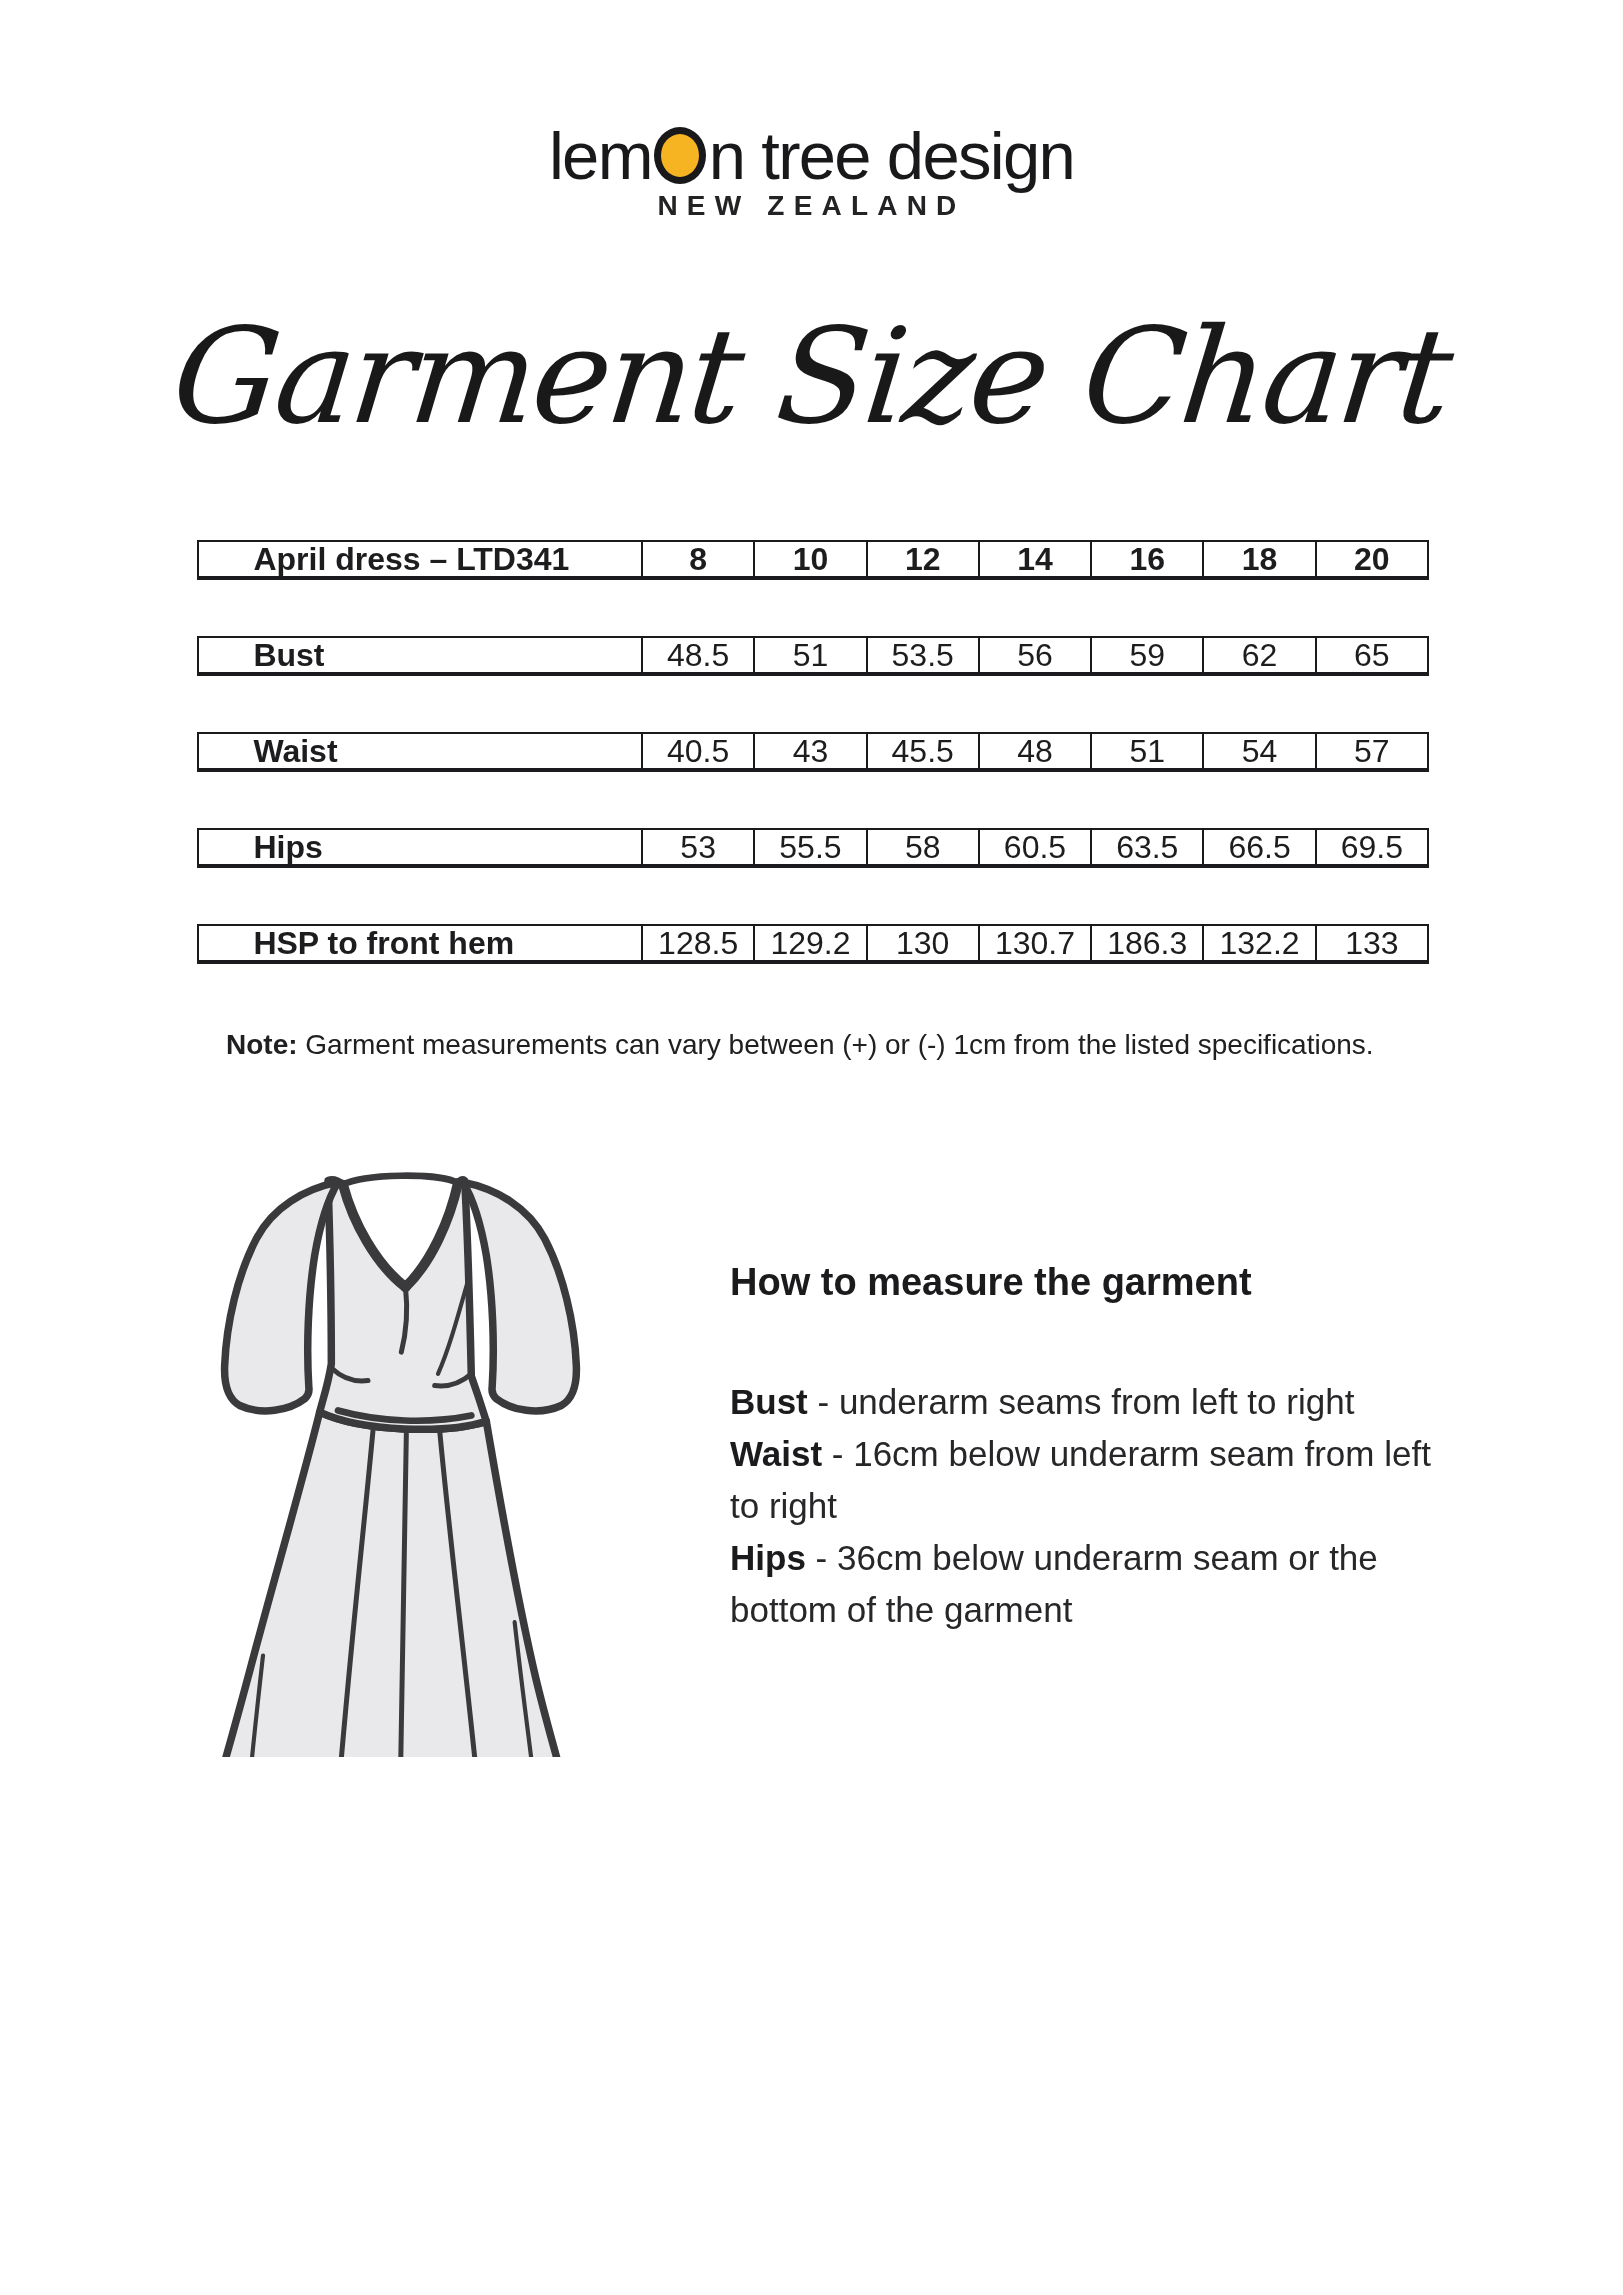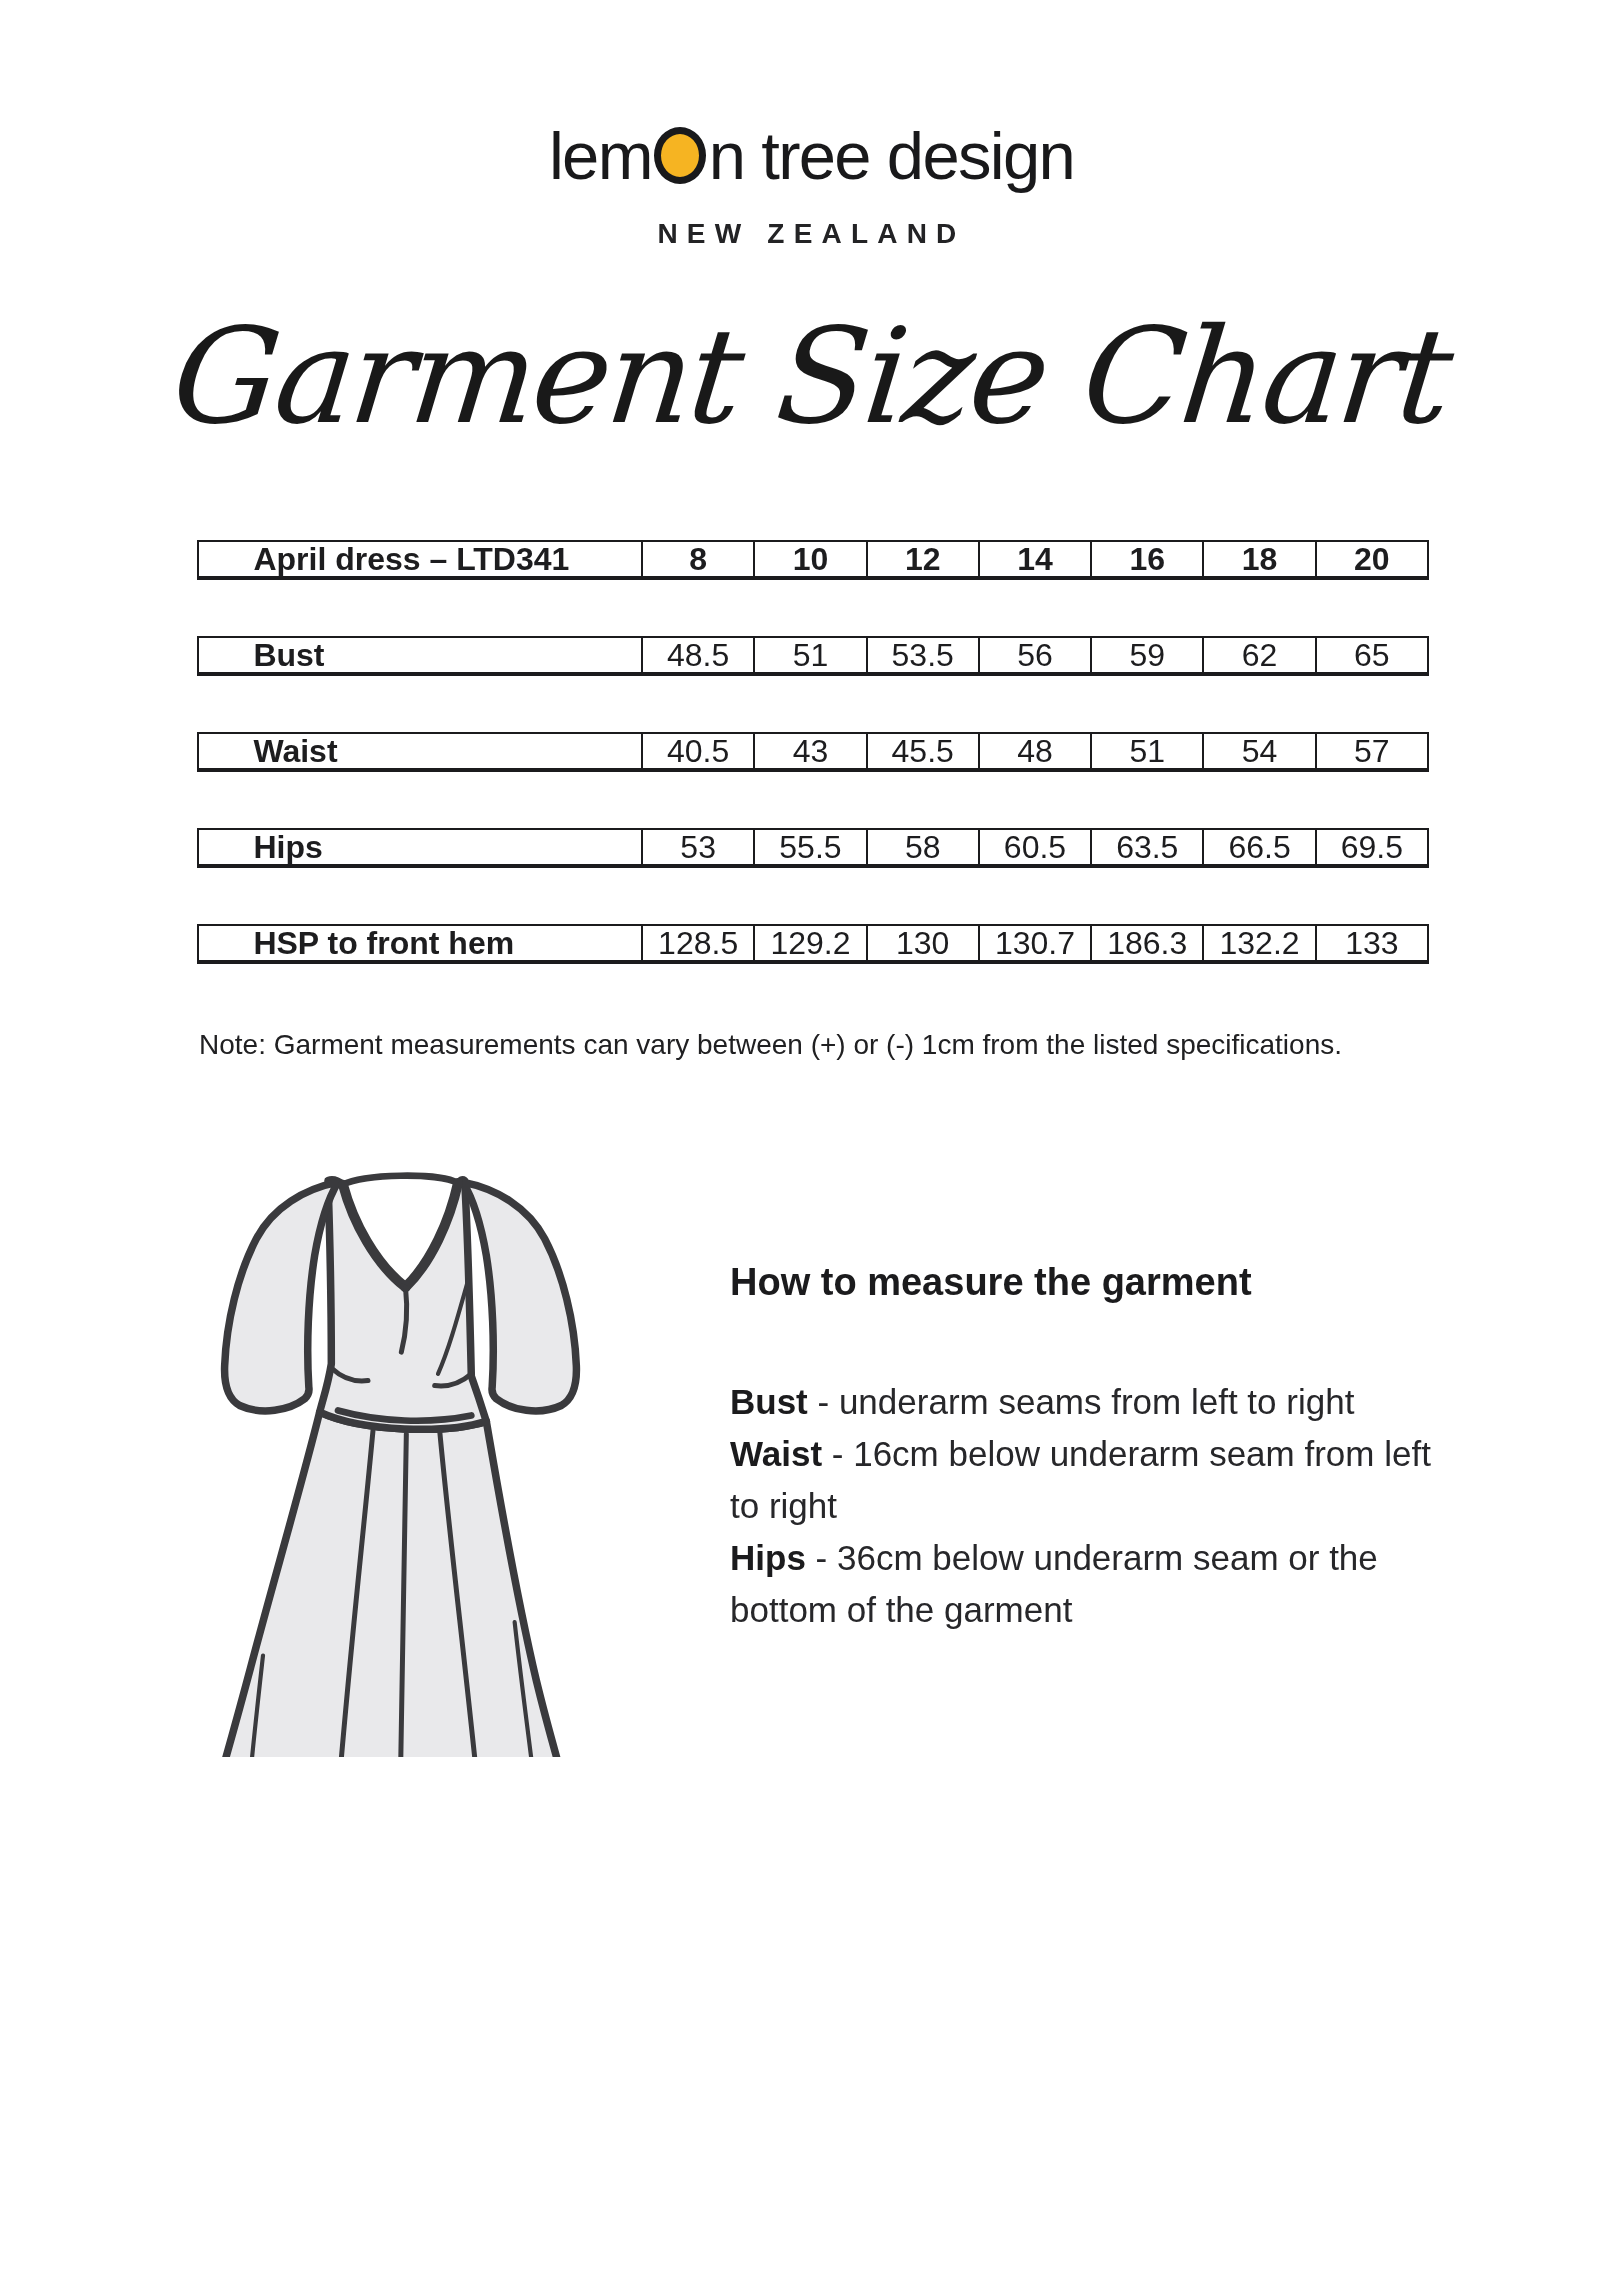--- a/index.html
+++ b/index.html
@@ -29,21 +29,21 @@
   .lemon-dot{
     display:inline-block;
     width:38px;height:43px;
     border:7.5px solid #19191b;
     border-radius:50%;
     background:var(--accent);
     vertical-align:-5px;
     margin:0 2.5px;
   }
   .brand-country{
-    margin-top:29px;
+    margin-top:1px;
     font-size:28px;
     font-weight:600;
     letter-spacing:9.2px;
     color:#232325;
   }
   
   .script-title{
     position:absolute;top:294px;left:0;width:100%;
     margin:0;text-align:center;
     font-family:"DejaVu Serif", serif;
@@ -81,21 +81,21 @@
     display:flex;align-items:center;justify-content:center;
     border-left:2.5px solid #1b1b1d;
     font-size:32px;
   }
   .header-strip .tcell{font-weight:700;}
   
   .note{
     position:absolute;top:1026px;left:199px;width:1368px;
     margin:0;font-size:28px;line-height:37px;color:#202022;
   }
-  .note b{font-weight:400;}
+  .note b{font-weight:700;margin-left:27px;}
   
   .dress-figure{position:absolute;top:1155px;left:138px;width:500px;margin:0;text-align:center;}
   .dress-figure svg{display:block;}
   .dress-caption{
     display:block;margin-top:98px;
     font-size:33px;color:#202022;
   }
   .howto{position:absolute;top:1261px;left:730px;width:716px;}
   .howto-heading{
     margin:0 0 72px 0;

